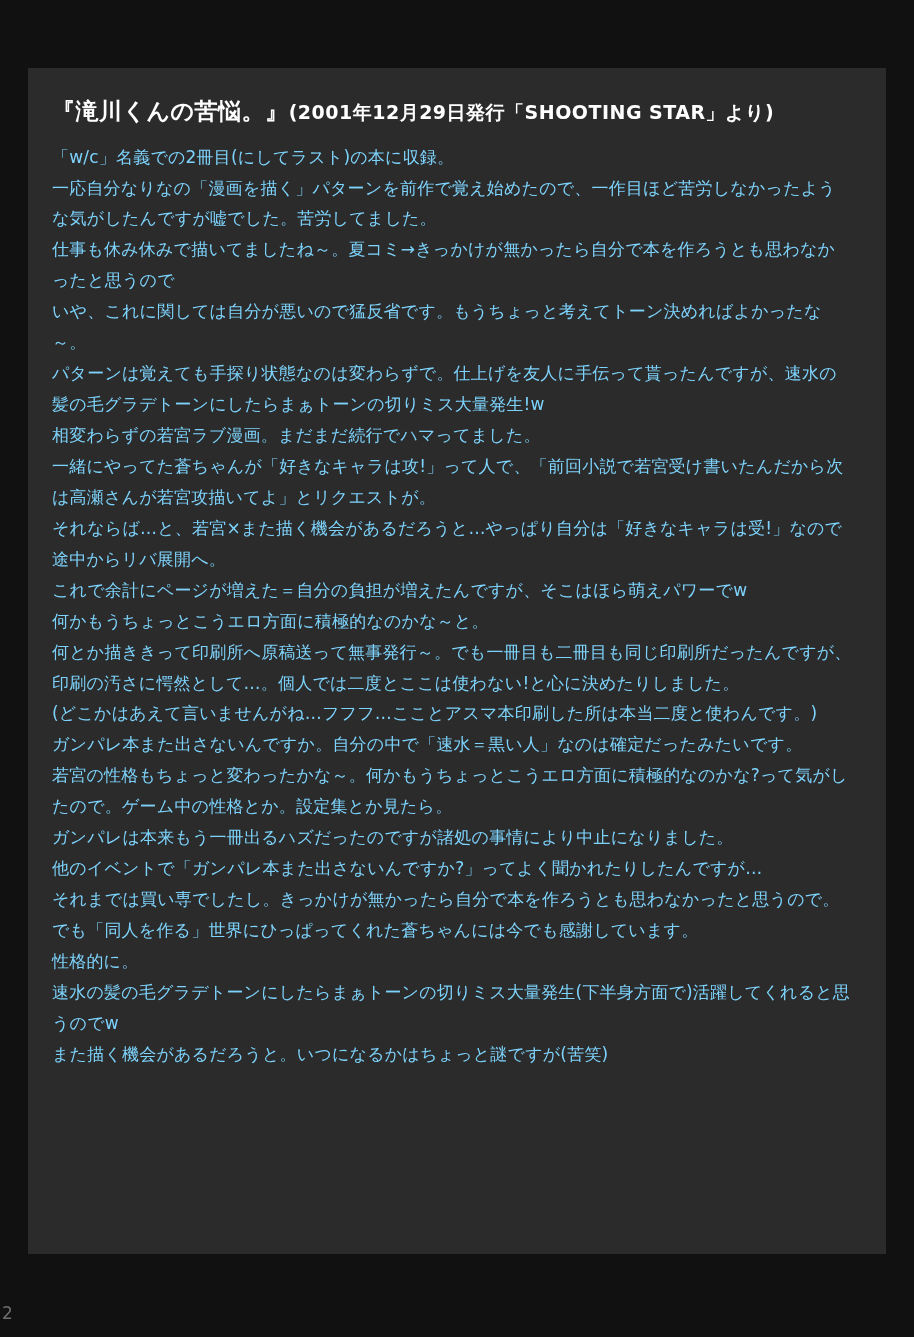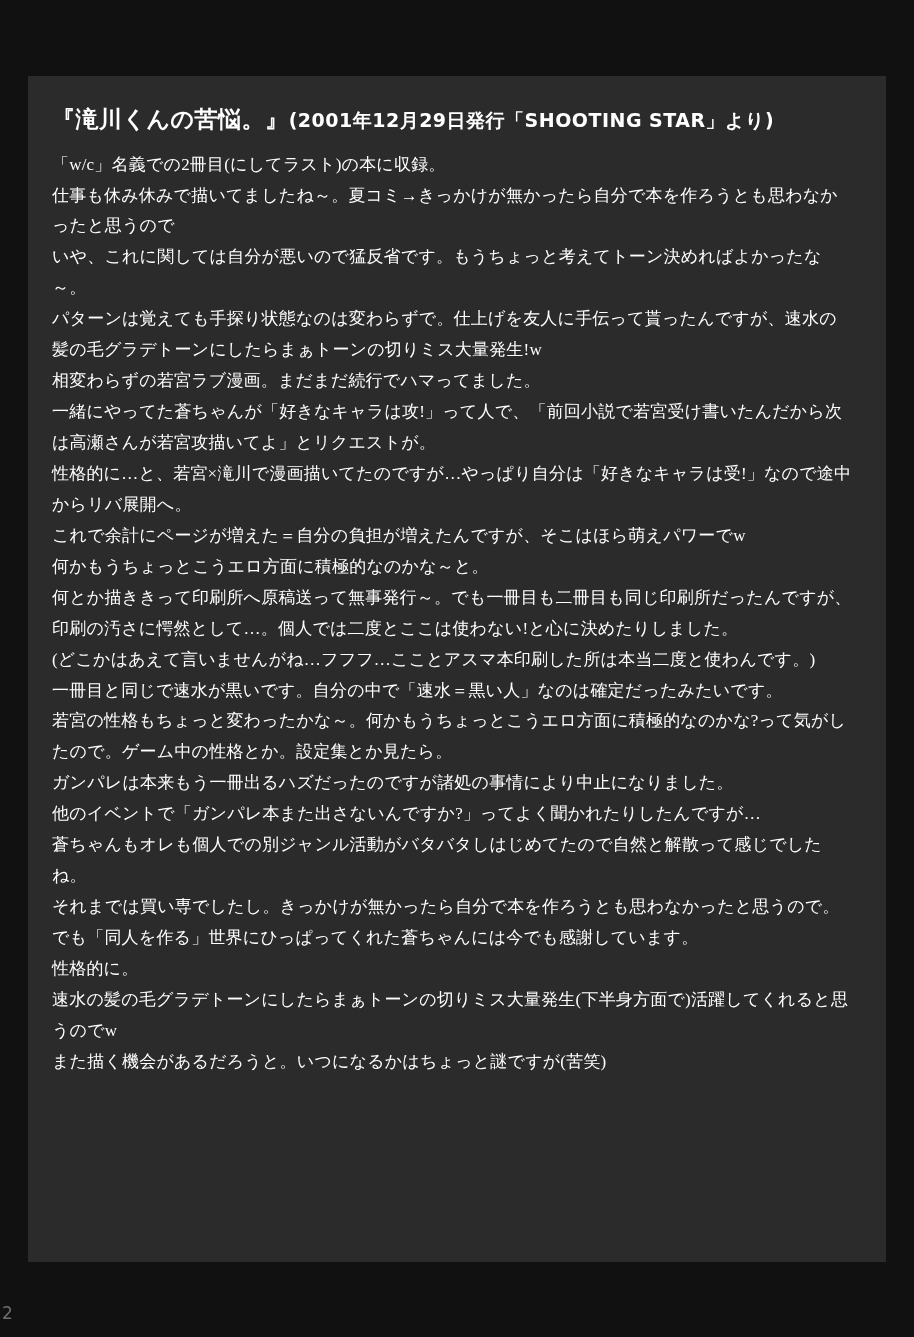--- a/index.html
+++ b/index.html
@@ -24,21 +24,21 @@
     left: 2px;
     bottom: 14px;
     color: #6e6e6e;
     font-size: 17px;
     font-family: "DejaVu Sans", "Liberation Sans", sans-serif;
     letter-spacing: 0;
   }
   .content-panel {
     position: absolute;
     left: 28px;
-    top: 76px;
+    top: 68px;
     width: 858px;
     height: 1186px;
     background: #2b2b2b;
     box-sizing: border-box;
     padding: 30px 34px 20px 24px;
   }
   .doc-title {
     color: #ffffff;
     font-size: 21px;
     font-weight: 700;
@@ -48,25 +48,24 @@
     white-space: nowrap;
   }
   .doc-title .title-main {
     font-size: 23px;
   }
   .doc-title .title-sub {
     font-size: 19px;
     font-weight: 700;
   }
   .body-text {
-    color: #ffffff;
+    color: #7dd3fc;
     font-size: 17px;
     line-height: 1.82;
     letter-spacing: 0.2px;
-    font-family: Liberation Serif, serif;
   }
   .body-text p {
     margin: 0;
     padding: 0;
     text-indent: 0;
   }
 </style>
 </head>
 <body>
 
@@ -75,35 +74,35 @@
   <div class="page-number">2</div>
 
   <div class="content-panel">
 
     <h1 class="doc-title">
       <span class="title-main">『滝川くんの苦悩。』</span><span class="title-sub">(2001年12月29日発行「SHOOTING STAR」より)</span>
     </h1>
 
     <div class="body-text">
         <p>「w/c」名義での2冊目(にしてラスト)の本に収録。</p>
+        <p>一応自分なりなの「漫画を描く」パターンを前作で覚え始めたので、一作目ほど苦労しなかったような気がしたんですが嘘でした。苦労してました。</p>
         <p>仕事も休み休みで描いてましたね～。夏コミ→きっかけが無かったら自分で本を作ろうとも思わなかったと思うので</p>
         <p>いや、これに関しては自分が悪いので猛反省です。もうちょっと考えてトーン決めればよかったな～。</p>
         <p>パターンは覚えても手探り状態なのは変わらずで。仕上げを友人に手伝って貰ったんですが、速水の髪の毛グラデトーンにしたらまぁトーンの切りミス大量発生!w</p>
         <p>相変わらずの若宮ラブ漫画。まだまだ続行でハマってました。</p>
         <p>一緒にやってた蒼ちゃんが「好きなキャラは攻!」って人で、「前回小説で若宮受け書いたんだから次は高瀬さんが若宮攻描いてよ」とリクエストが。</p>
-        <p>性格的に…と、若宮×滝川で漫画描いてたのですが…やっぱり自分は「好きなキャラは受!」なので途中からリバ展開へ。</p>
+        <p>それならば…と、若宮×また描く機会があるだろうと…やっぱり自分は「好きなキャラは受!」なので途中からリバ展開へ。</p>
         <p>これで余計にページが増えた＝自分の負担が増えたんですが、そこはほら萌えパワーでw</p>
         <p>何かもうちょっとこうエロ方面に積極的なのかな～と。</p>
         <p>何とか描ききって印刷所へ原稿送って無事発行～。でも一冊目も二冊目も同じ印刷所だったんですが、印刷の汚さに愕然として…。個人では二度とここは使わない!と心に決めたりしました。</p>
         <p>(どこかはあえて言いませんがね…フフフ…こことアスマ本印刷した所は本当二度と使わんです。)</p>
-        <p>一冊目と同じで速水が黒いです。自分の中で「速水＝黒い人」なのは確定だったみたいです。</p>
+        <p>ガンパレ本また出さないんですか。自分の中で「速水＝黒い人」なのは確定だったみたいです。</p>
         <p>若宮の性格もちょっと変わったかな～。何かもうちょっとこうエロ方面に積極的なのかな?って気がしたので。ゲーム中の性格とか。設定集とか見たら。</p>
         <p>ガンパレは本来もう一冊出るハズだったのですが諸処の事情により中止になりました。</p>
         <p>他のイベントで「ガンパレ本また出さないんですか?」ってよく聞かれたりしたんですが…</p>
-        <p>蒼ちゃんもオレも個人での別ジャンル活動がバタバタしはじめてたので自然と解散って感じでしたね。</p>
         <p>それまでは買い専でしたし。きっかけが無かったら自分で本を作ろうとも思わなかったと思うので。</p>
         <p>でも「同人を作る」世界にひっぱってくれた蒼ちゃんには今でも感謝しています。</p>
         <p>性格的に。</p>
         <p>速水の髪の毛グラデトーンにしたらまぁトーンの切りミス大量発生(下半身方面で)活躍してくれると思うのでw</p>
         <p>また描く機会があるだろうと。いつになるかはちょっと謎ですが(苦笑)</p>
       </div>
 
   </div>
 
 </div>

